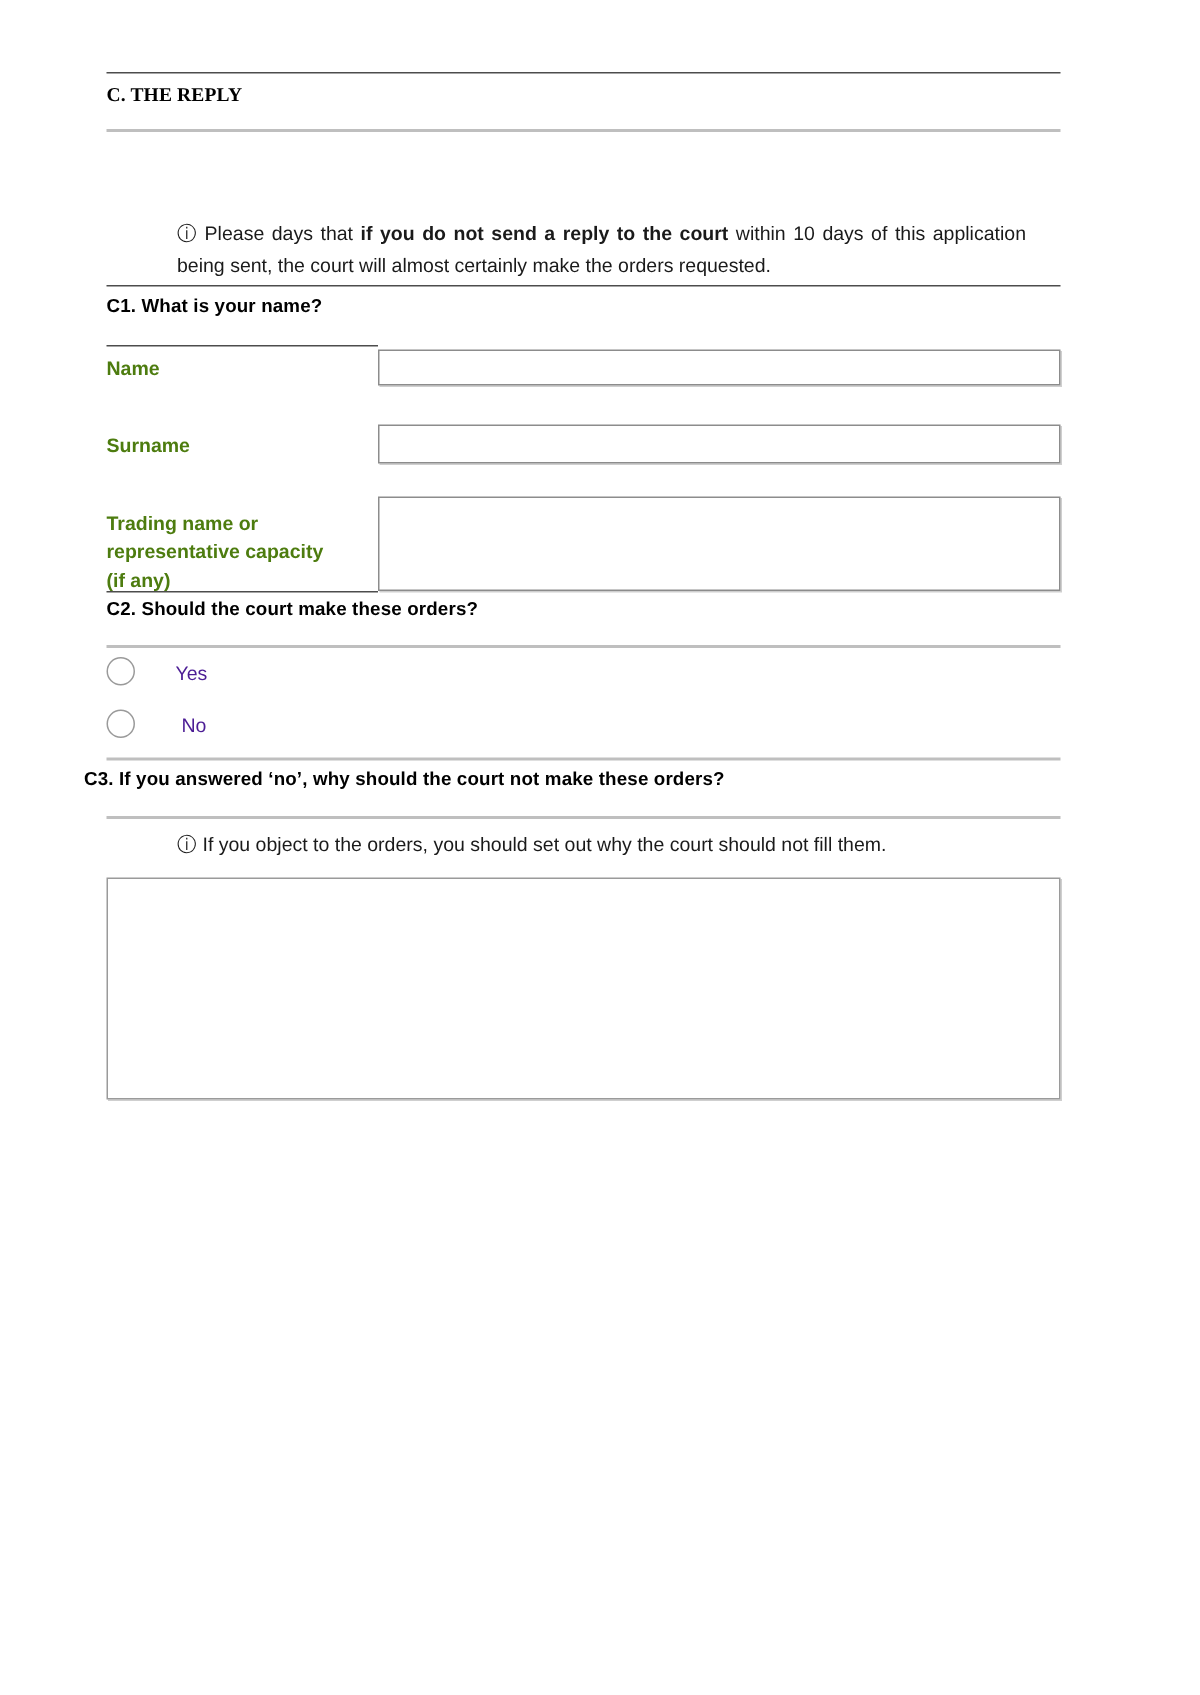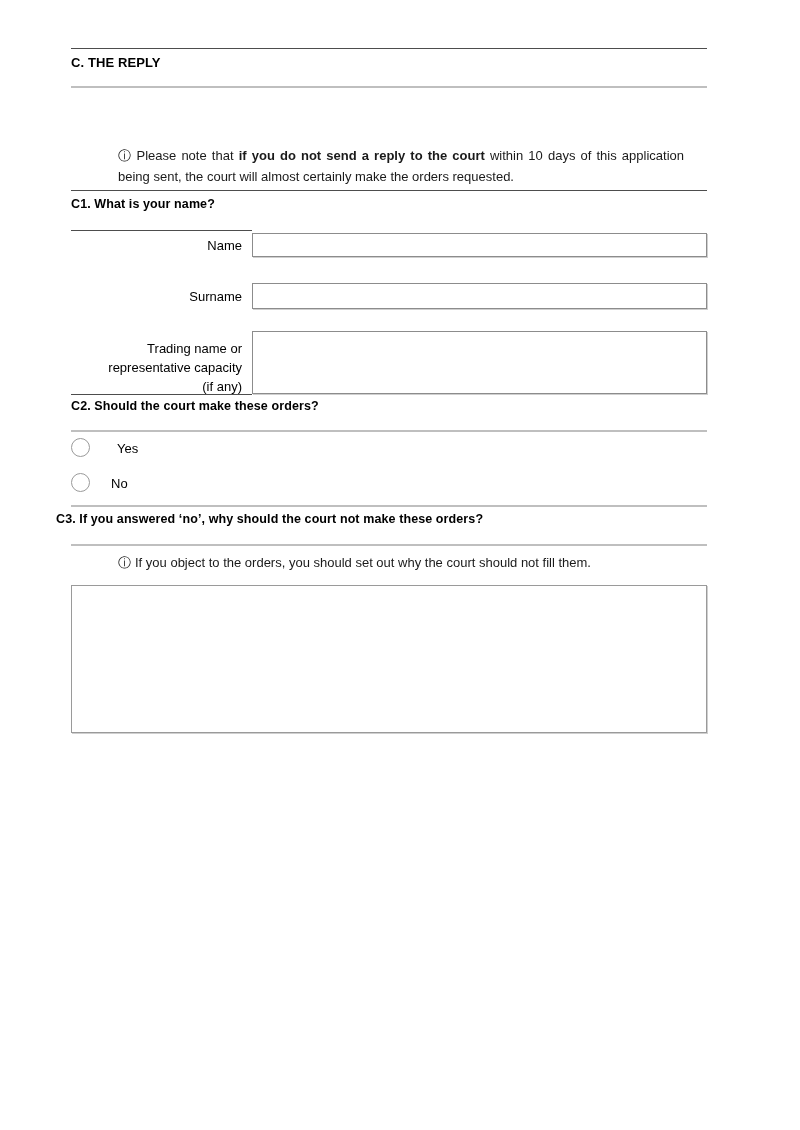--- a/index.html
+++ b/index.html
@@ -42,20 +42,21 @@
   .section-title {
     position: absolute;
     font-size: 12.5px;
     font-weight: bold;
     letter-spacing: 0.1px;
     color: #000000;
     white-space: nowrap;
   }
   .section-title.main {
     font-size: 13px;
+    font-family: Liberation Serif, serif;
   }
 
   
   .note {
     position: absolute;
     font-size: 13px;
     line-height: 21px;
     color: #1a1a1a;
     text-align: justify;
   }
@@ -67,22 +68,23 @@
   .note b {
     font-weight: bold;
     margin-top: 24px;
   }
 
   
   .field-label {
     position: absolute;
     font-size: 13px;
     line-height: 19px;
-    color: #000000;
-    text-align: right;
+    color: #4d7c0f;
+    text-align: left;
+    font-weight: bold;
   }
 
   .input-box {
     position: absolute;
     background: #ffffff;
     border: 1px solid #8c8c8c;
     box-shadow: 1px 1px 0 0 #cfcfcf;
     box-sizing: border-box;
   }
 
@@ -100,38 +102,38 @@
     width: 19px;
     height: 19px;
     border: 1.5px solid #9a9a9a;
     border-radius: 50%;
     background: #ffffff;
     box-sizing: border-box;
   }
   .radio-label {
     position: absolute;
     font-size: 13px;
-    color: #000000;
+    color: #4c1d95;
     white-space: nowrap;
   }
 </style>
 </head>
 <body>
 
 <div class="page">
 
   <div class="rule-dark" style="left:71px; top:48px; width:636px;"></div>
 
   <div class="section-title main" style="left:71px; top:55px;">C. THE REPLY</div>
 
   <div class="rule-light" style="left:71px; top:86px; width:636px;"></div>
 
 
   <div class="note" style="left:118px; top:145px; width:566px;">
-    <span class="info-icon">ⓘ</span><span>Please note that </span><b>if you do not send a reply to the court</b><span> within 10 days of this application being sent, the court will almost certainly make the orders requested.</span>
+    <span class="info-icon">ⓘ</span><span>Please days that </span><b>if you do not send a reply to the court</b><span> within 10 days of this application being sent, the court will almost certainly make the orders requested.</span>
   </div>
 
   <div class="rule-dark" style="left:71px; top:190px; width:636px;"></div>
 
   <div class="section-title" style="left:71px; top:197px;text-align:center;">C1. What is your name?</div>
 
   <div class="rule-dark" style="left:71px; top:230px; width:181px;"></div>
 
   <div class="field-label" style="left:71px; top:236px; width:171px;">Name</div>
   <input class="input-box" type="text" style="left: 252px; top: 233px; width: 455px; height: 24px; padding: 0px 5px; font-family: &quot;Liberation Sans&quot;, sans-serif; font-size: 13px; outline: none;" placeholder="">
@@ -147,21 +149,21 @@
   <div class="rule-dark" style="left:71px; top:394px; width:181px;"></div>
 
   <div class="section-title" style="left:71px; top:399px;">C2. Should the court make these orders?</div>
 
   <div class="rule-light" style="left:71px; top:430px; width:636px;"></div>
 
   <div class="radio-circle" style="left:71px; top:438px;"></div>
   <div class="radio-label" style="left:117px; top:441px;">Yes</div>
 
   <div class="radio-circle" style="left:71px; top:473px;"></div>
-  <div class="radio-label" style="left:111px; top:476px;text-align:right;">No</div>
+  <div class="radio-label" style="left:121px; top:476px;text-align:right;">No</div>
 
   <div class="rule-light" style="left:71px; top:505px; width:636px;"></div>
 
   <div class="section-title" style="left:56px; top:512px;">C3. If you answered ‘no’, why should the court not make these orders?</div>
 
   <div class="rule-light" style="left:71px; top:544px; width:636px;"></div>
 
   <div class="note" style="left:118px; top:552px; width:590px;">
     <span class="info-icon">ⓘ</span><span>If you object to the orders, you should set out why the court should not fill them.</span>
   </div>

